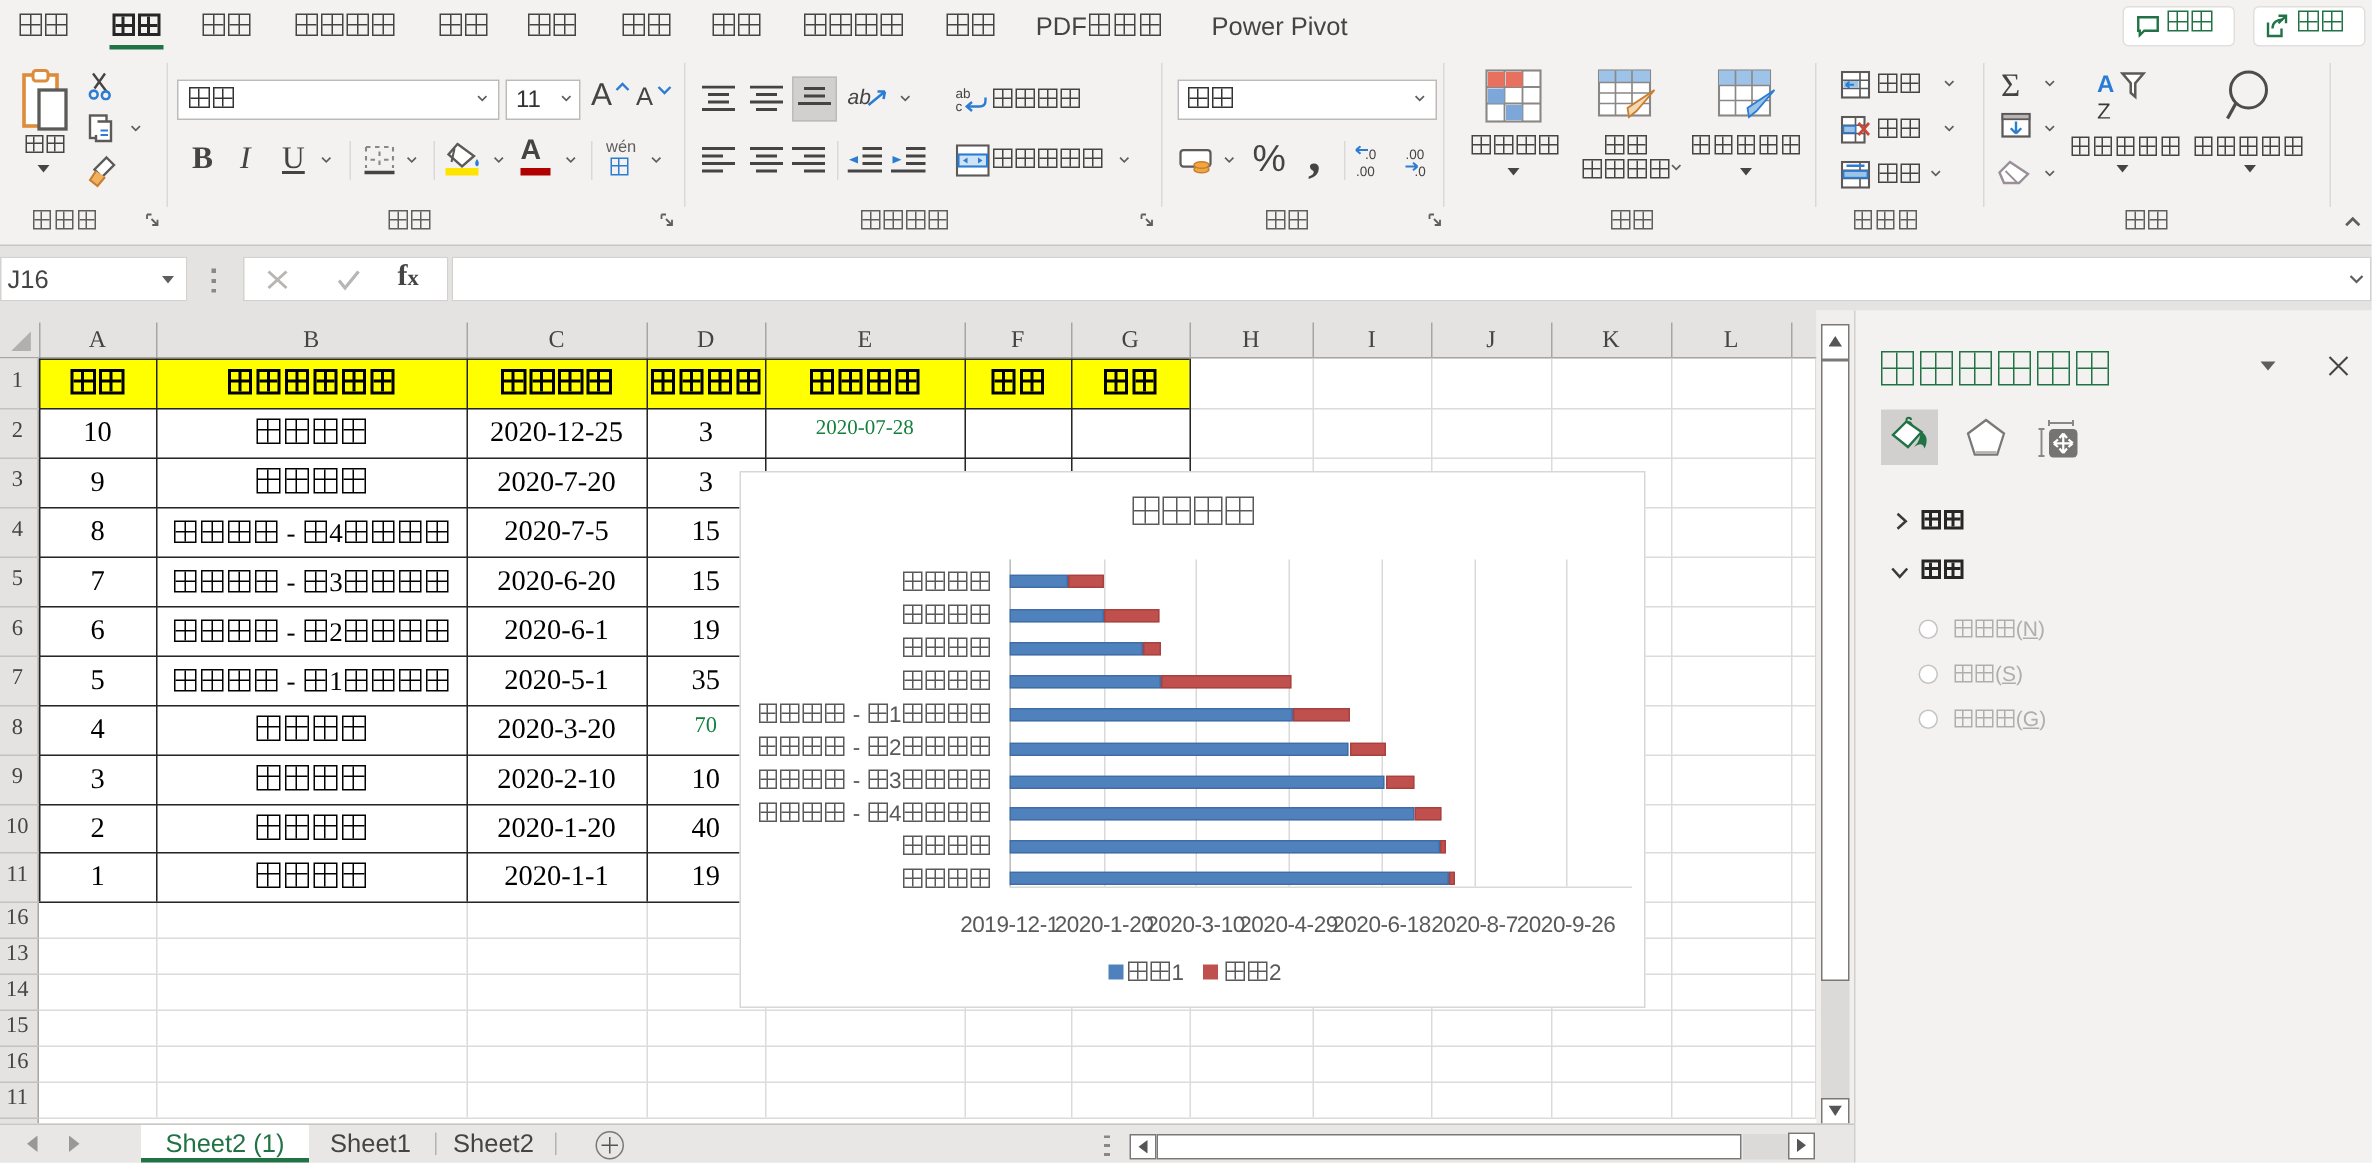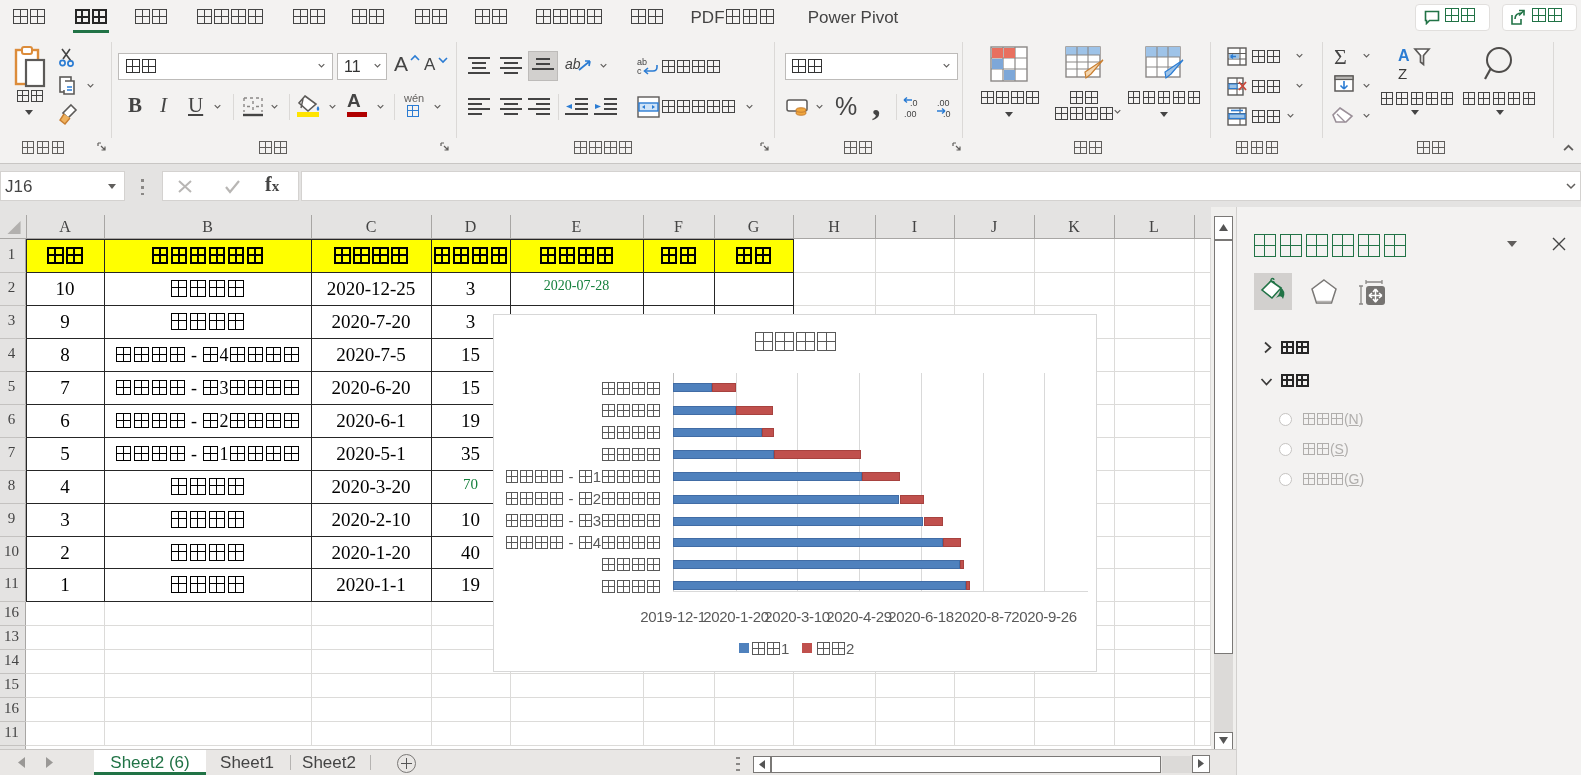--- a/index.html
+++ b/index.html
@@ -592,21 +592,21 @@
     <path d="M0 0 L4.5 7 L9 0 z" fill="#555"></path>
   </svg>
 <div class="a" style="left:0;top:749px;width:1236px;height:26px;background:#e9e7e5;border-top:1px solid #c8c6c4"></div>
 <svg class="a" style="left:17px;top:757px" width="10" height="11" viewBox="0 0 10 11">
     <path d="M8 0 L1 5.5 L8 11 z" fill="#9a9896"></path>
   </svg>
 <svg class="a" style="left:44px;top:757px" width="10" height="11" viewBox="0 0 10 11">
     <path d="M2 0 L9 5.5 L2 11 z" fill="#9a9896"></path>
   </svg>
 <div class="a" style="left:94px;top:750px;width:112px;height:25px;background:#fff;border-bottom:3px solid #217346"></div>
-<div class="a ctr" style="left:94px;top:753px;width:112px;font-size:17px;color:#217346">Sheet2 (6)</div>
+<div class="a ctr" style="left:94px;top:753px;width:112px;font-size:17px;color:#217346">Sheet2 (1)</div>
 <div class="a ctr" style="left:206px;top:753px;width:82px;font-size:17px;color:#444">Sheet1</div>
 <div class="a" style="left:290px;top:755px;width:1px;height:15px;background:#b5b3b1"></div>
 <div class="a ctr" style="left:288px;top:753px;width:82px;font-size:17px;color:#444">Sheet2</div>
 <div class="a" style="left:370px;top:755px;width:1px;height:15px;background:#b5b3b1"></div>
 <div class="a" style="left:397px;top:754px;width:19px;height:19px;border:1px solid #7a7876;border-radius:50%"></div>
 <div class="a" style="left:401px;top:762.5px;width:11px;height:1.5px;background:#555"></div>
 <div class="a" style="left:405.8px;top:758px;width:1.5px;height:11px;background:#555"></div>
 <div class="a" style="left:736px;top:757px;width:4px;height:14px;background:repeating-linear-gradient(#8a8886 0 2px,transparent 2px 6px)"></div>
 <div class="a" style="left:753px;top:756px;width:18px;height:17px;background:#fff;border:1px solid #7a7876"></div>
 <svg class="a" style="left:758px;top:760px" width="8" height="9" viewBox="0 0 8 9">

